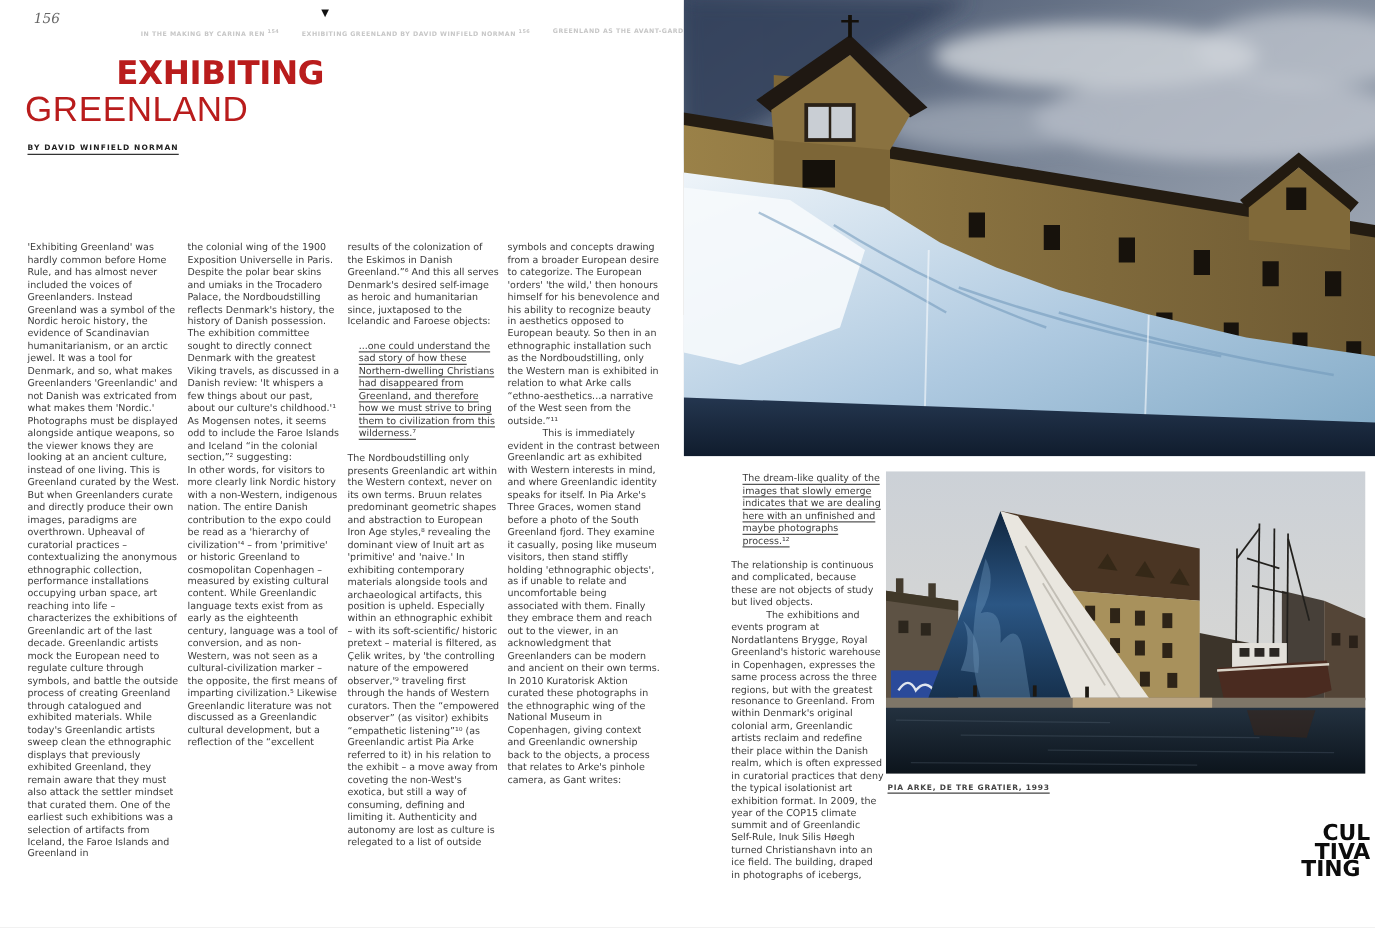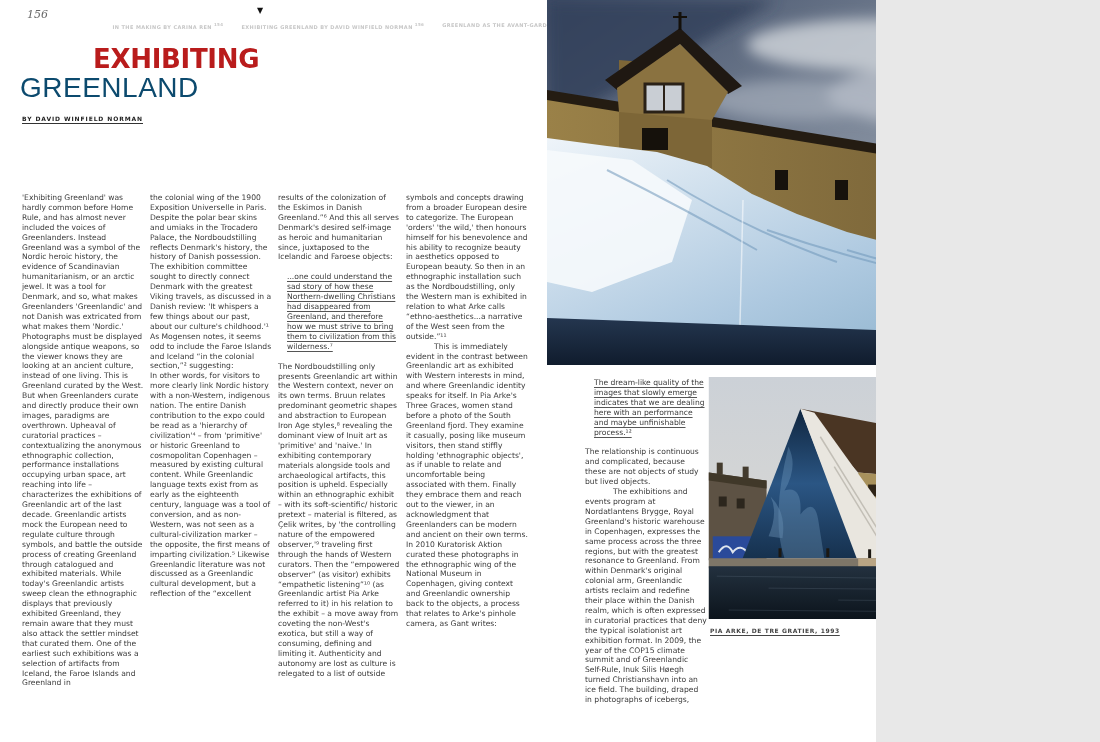--- a/index.html
+++ b/index.html
@@ -1,32 +1,32 @@
 <!DOCTYPE html>
 <html><head>
 <meta charset="utf-8">
 <style>
   html,body{margin:0;padding:0;background:#e8e8e8;}
-  #page{position:relative;width:876px;height:742px;background:#ffffff;overflow:hidden;
+  #page{position:relative;width:1100px;height:742px;background:#ffffff;overflow:hidden;
         font-family:"DejaVu Sans","Liberation Sans",sans-serif;color:#3b3b3b;}
 
   
   .pagenum{position:absolute;left:27px;top:8px;font-family:"DejaVu Serif",serif;
            font-style:italic;font-size:11px;color:#666;}
   .marker{position:absolute;left:257px;top:6px;font-size:8px;color:#111;}
   .running-header{position:absolute;left:60px;top:22px;width:487px;display:flex;
                   justify-content:flex-end;gap:18px;overflow:hidden;white-space:nowrap;
                   font-size:5px;letter-spacing:.4px;color:#c7c7c7;font-weight:bold;}
   .running-header sup{font-size:4px;color:#c7c7c7;margin-left:2px;}
 
   
   .title1{position:absolute;left:93px;top:44px;font-size:26px;font-weight:800;
           letter-spacing:-.3px;color:#b91c1c;}
   .title2{position:absolute;left:20px;top:72px;font-size:28px;font-weight:100;
-          letter-spacing:.5px;color:#0c4a6e;font-family:"Liberation Sans",sans-serif;}
+          letter-spacing:.5px;color:#b91c1c;font-family:"Liberation Sans",sans-serif;}
   .byline{position:absolute;left:22px;top:115px;font-size:6px;font-weight:bold;
           letter-spacing:.9px;color:#222;border-bottom:1px solid #333;padding-bottom:1px;}
 
   
   .columns{position:absolute;left:22px;top:193px;width:534px;display:flex;gap:6px;}
   .col{width:122px;font-size:7.6px;line-height:9.9px;text-align:left;}
   .col p{margin:0;}
   .col .quote{margin:10px 0 10px 9px;text-decoration:underline;
               text-decoration-thickness:.6px;text-underline-offset:2px;
               text-decoration-color:#555;}
@@ -80,21 +80,21 @@
         <p class="para">The Nordboudstilling only presents Greenlandic art within the Western context, never on its own terms.  Bruun relates predominant geometric shapes and abstraction to European Iron Age styles,⁸ revealing the dominant view of Inuit art as 'primitive' and 'naive.' In exhibiting contemporary materials alongside tools and archaeological artifacts, this position is upheld.  Especially within an ethnographic exhibit – with its soft-scientific/ historic pretext – material is filtered, as Çelik writes, by 'the controlling nature of the empowered observer,'⁹ traveling first through the hands of Western curators. Then the “empowered observer” (as visitor) exhibits “empathetic listening”¹⁰ (as Greenlandic artist Pia Arke referred to it) in his relation to the exhibit – a move away from coveting the non-West's exotica, but still a way of consuming, defining and limiting it.  Authenticity and autonomy are lost as culture is relegated to a list of outside</p>
       </div>
       <div class="col">
         <p class="para">symbols and concepts drawing from a broader European desire to categorize. The European 'orders' 'the wild,' then honours himself for his benevolence and his ability to recognize beauty in aesthetics opposed to European beauty. So then in an ethnographic installation such as the Nordboudstilling, only the Western man is exhibited in relation to what Arke calls “ethno-aesthetics...a narrative of the West seen from the outside.”¹¹</p>
         <p class="para indent">This is immediately evident in the contrast between Greenlandic art as exhibited with Western interests in mind, and where Greenlandic identity speaks for itself.  In Pia Arke's Three Graces, women stand before a photo of the South Greenland fjord. They examine it casually, posing like museum visitors, then stand stiffly holding 'ethnographic objects', as if unable to relate and uncomfortable being associated with them. Finally they embrace them and reach out to the viewer, in an acknowledgment that Greenlanders can be modern and ancient on their own terms.  In 2010 Kuratorisk Aktion curated these photographs in the ethnographic wing of the National Museum in Copenhagen, giving context and Greenlandic ownership back to the objects, a process that relates to Arke's pinhole camera, as Gant writes:</p>
       </div>
     </div>
 
   <div class="rightcol">
       <div class="col">
-        <p class="quote">The dream-like quality of the images that slowly emerge indicates that we are dealing here with an performance and maybe unfinishable process.¹²</p>
+        <p class="quote">The dream-like quality of the images that slowly emerge indicates that we are dealing here with an unfinished and maybe photographs process.¹²</p>
         <p class="para gap">The relationship is continuous and complicated, because these are not objects of study but lived objects.</p>
         <p class="para indent">The exhibitions and events program at Nordatlantens Brygge, Royal Greenland's historic warehouse in Copenhagen, expresses the same process across the three regions, but with the greatest resonance to Greenland. From within Denmark's original colonial arm, Greenlandic artists reclaim and redefine their place within the Danish realm, which is often expressed in curatorial practices that deny the typical isolationist art exhibition format. In 2009, the year of the COP15 climate summit and of Greenlandic Self-Rule, Inuk Silis Høegh turned Christianshavn into an ice field. The building, draped in photographs of icebergs,</p>
       </div>
     </div>
 
   <div class="photo-top" role="img" aria-label="Brick warehouse building draped with giant iceberg photographs beneath a dramatic cloudy sky">
     <svg width="553" height="365" viewBox="0 0 553 365">
       <defs>
         <linearGradient id="sky1" x1="0" y1="0" x2="1" y2="1">
           <stop offset="0" stop-color="#3e4c66"></stop>

